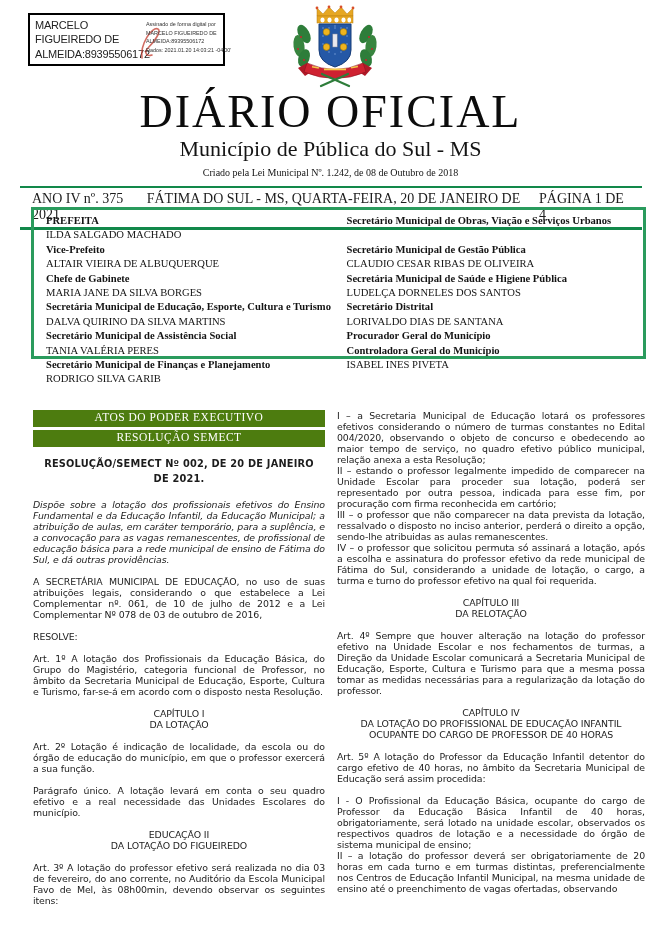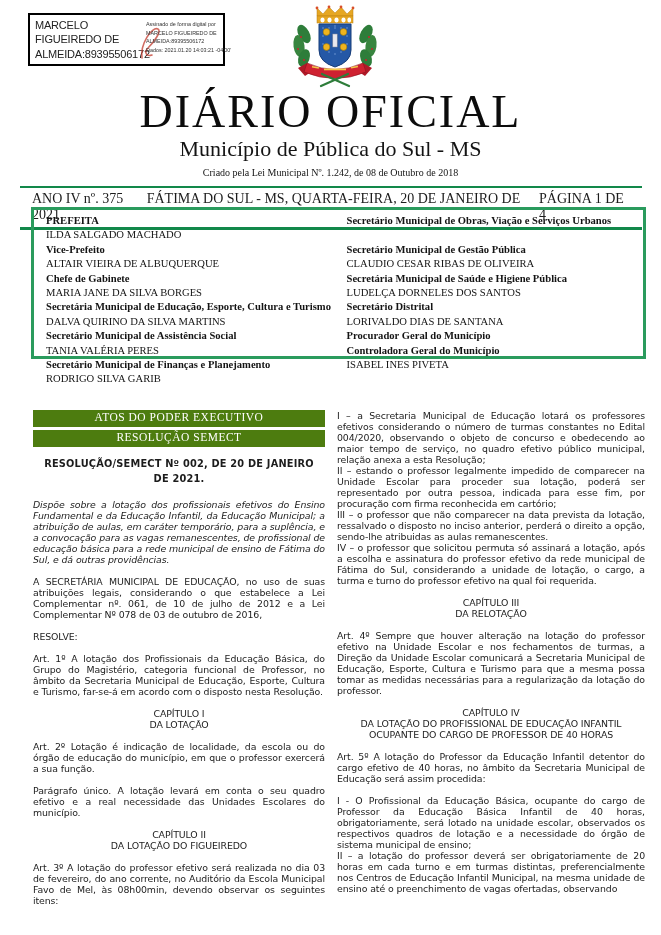--- a/index.html
+++ b/index.html
@@ -229,21 +229,21 @@
 
       <div class="chapter">
         <div>CAPÍTULO I</div>
         <div>DA LOTAÇÃO</div>
       </div>
 
       <p>Art. 2º Lotação é indicação de localidade, da escola ou do órgão de educação do município, em que o professor exercerá a sua função.</p>
       <p>Parágrafo único. A lotação levará em conta o seu quadro efetivo e a real necessidade das Unidades Escolares do município.</p>
 
       <div class="chapter">
-        <div>CAPÍTULO II</div>
+        <div>EDUCAÇÃO II</div>
         <div>DA LOTAÇÃO DO FIGUEIREDO</div>
       </div>
 
       <p>Art. 3º A lotação do professor efetivo será realizada no dia 03 de fevereiro, do ano corrente, no Auditório da Escola Municipal Favo de Mel, às 08h00min, devendo observar os seguintes itens:</p>
     </div>
 
     <div class="col-r">
       <p class="tight">I – a Secretaria Municipal de Educação lotará os professores efetivos considerando o número de turmas constantes no Edital 004/2020, observando o objeto de concurso e obedecendo ao maior tempo de serviço, no quadro efetivo público municipal, relação anexa a esta Resolução;</p>
       <p class="tight">II – estando o professor legalmente impedido de comparecer na Unidade Escolar para proceder sua lotação, poderá ser representado por outra pessoa, indicada para esse fim, por procuração com firma reconhecida em cartório;</p>
       <p class="tight">III – o professor que não comparecer na data prevista da lotação, ressalvado o disposto no inciso anterior, perderá o direito a opção, sendo-lhe atribuidas as aulas remanescentes.</p>

